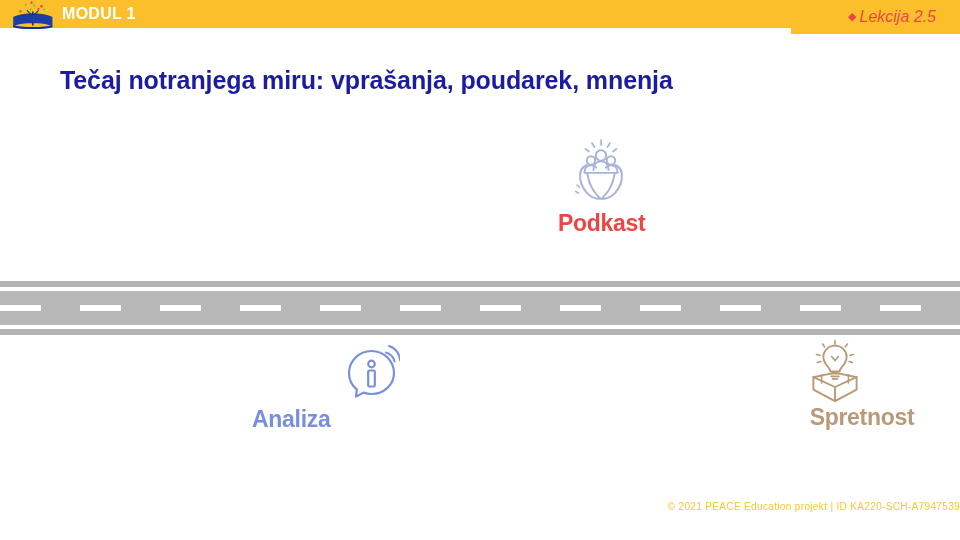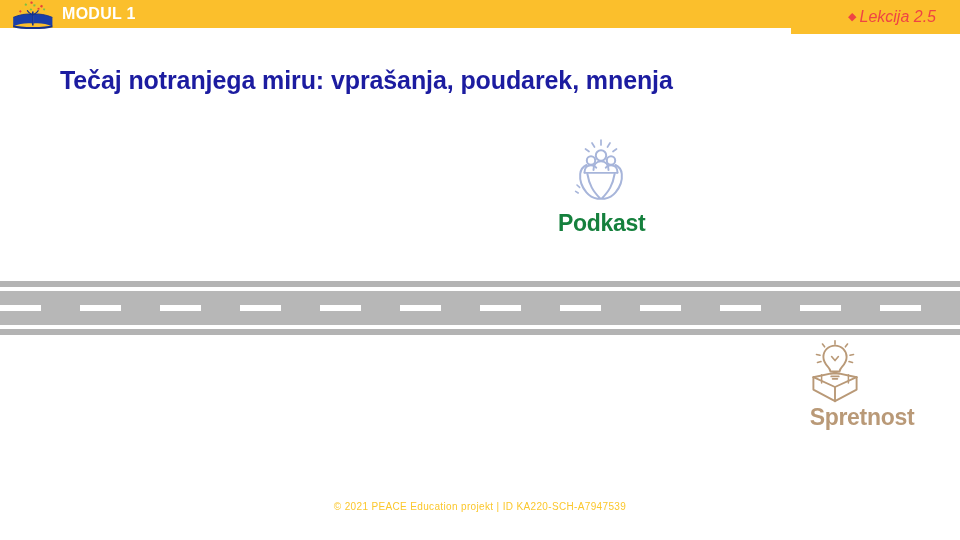--- a/index.html
+++ b/index.html
@@ -134,21 +134,21 @@
     left: -8px; top: 74px;
     width: 180px; text-align: left;
     color: #1f3d7a;
   }
 
   
   #item-podkast { left: 564px; top: 138px; width: 180px; height: 110px; }
   #item-podkast .item-label {
     left: -6px; top: 72px;
     width: 180px; text-align: left;
-    color: #15803d;
+    color: #ef4444;
   }
 
   
   #item-analiza { left: 330px; top: 342px; width: 180px; height: 110px; }
   #item-analiza .item-label {
     left: -78px; top: 64px;
     width: 180px; text-align: left;
     color: #7a8ede;
   }
 
@@ -158,21 +158,21 @@
     left: -28px; top: 64px;
     width: 180px; text-align: center;
     color: #b99977;
   }
 
   
   #footer-note {
     position: absolute;
     left: 0; top: 501px;
     width: 960px;
-    text-align: center;
+    text-align: right;
     font-size: 10px;
     color: #fbc72c;
     letter-spacing: 0.35px;
   }
 </style>
 </head>
 <body>
 
 <div id="slide">
 
@@ -251,20 +251,43 @@
                  L37.6 60.8
                  C41.0 57.2 44.0 53.8 46.2 49.6
                  C48.4 45.4 49.8 41.0 50.6 36.0"></path>
 
         <path d="M13.0 47.0 L15.6 49.4 M11.6 53.4 L14.2 55.0" stroke-width="1.6"></path>
       </svg>
     </div>
     <div class="item-label">Podkast</div>
   </div>
 
+  <div class="item" id="item-analiza">
+    <div class="icon-wrap">
+      <svg width="70" height="62" viewBox="0 0 70 62" xmlns="http://www.w3.org/2000/svg" fill="none" stroke="#7a8ede" stroke-width="2.2" stroke-linecap="round" stroke-linejoin="round">
+
+        <path d="M41.5 9.0
+                 C29.0 9.0 19.0 19.0 19.0 31.0
+                 C19.0 37.6 22.0 43.5 26.8 47.4
+                 L26.0 54.6
+                 L33.4 50.6
+                 C35.9 51.5 38.6 52.0 41.5 52.0
+                 C54.0 52.0 64.0 42.6 64.0 31.0
+                 C64.0 19.0 54.0 9.0 41.5 9.0 Z"></path>
+
+        <circle cx="41.5" cy="22.0" r="3.3"></circle>
+
+        <rect x="38.2" y="28.5" width="6.6" height="16.0" rx="1.2"></rect>
+
+        <path d="M56.0 10.5 C60.5 11.8 63.6 15.2 64.6 19.6" stroke-width="2.0"></path>
+        <path d="M59.0 4.0 C65.6 6.2 69.4 11.6 70.2 18.4" stroke-width="2.0"></path>
+      </svg>
+    </div>
+    <div class="item-label">Analiza</div>
+  </div>
 
   <div class="item" id="item-spretnost">
     <div class="icon-wrap">
       <svg width="70" height="64" viewBox="0 0 70 64" xmlns="http://www.w3.org/2000/svg" fill="none" stroke="#b99977" stroke-width="1.9" stroke-linecap="round" stroke-linejoin="round">
 
         <path d="M35 0.8 L35 4.2
                  M22.5 4.0 L24.6 6.8
                  M47.5 4.0 L45.4 6.8
                  M16.5 14.5 L20.0 15.3
                  M53.5 14.5 L50.0 15.3

